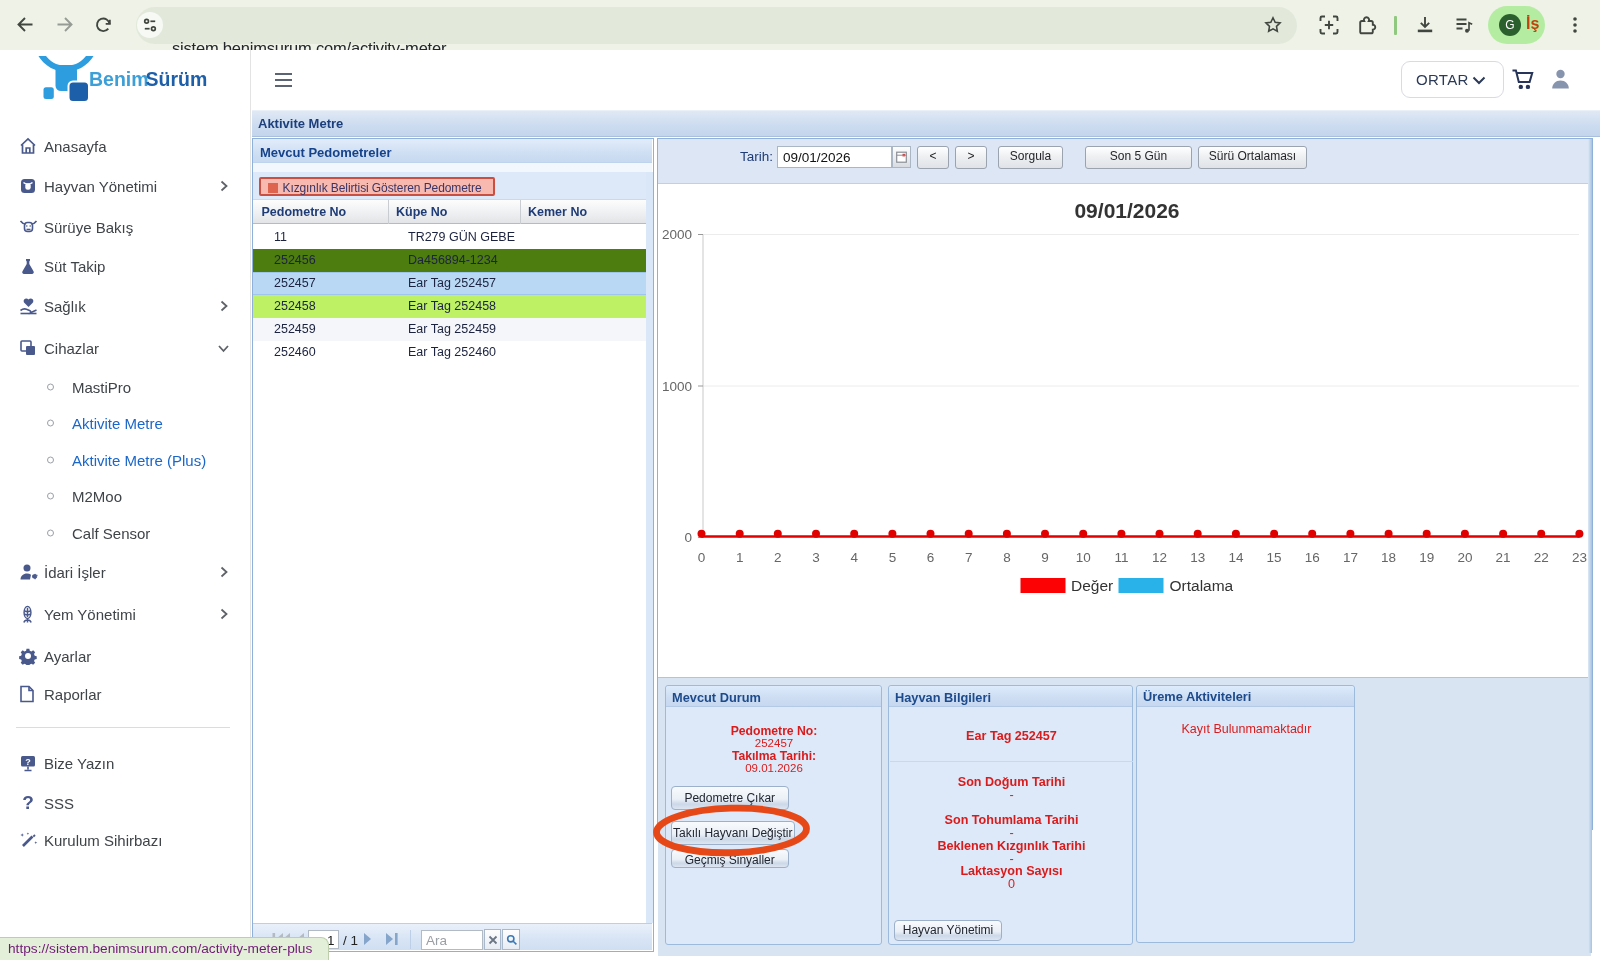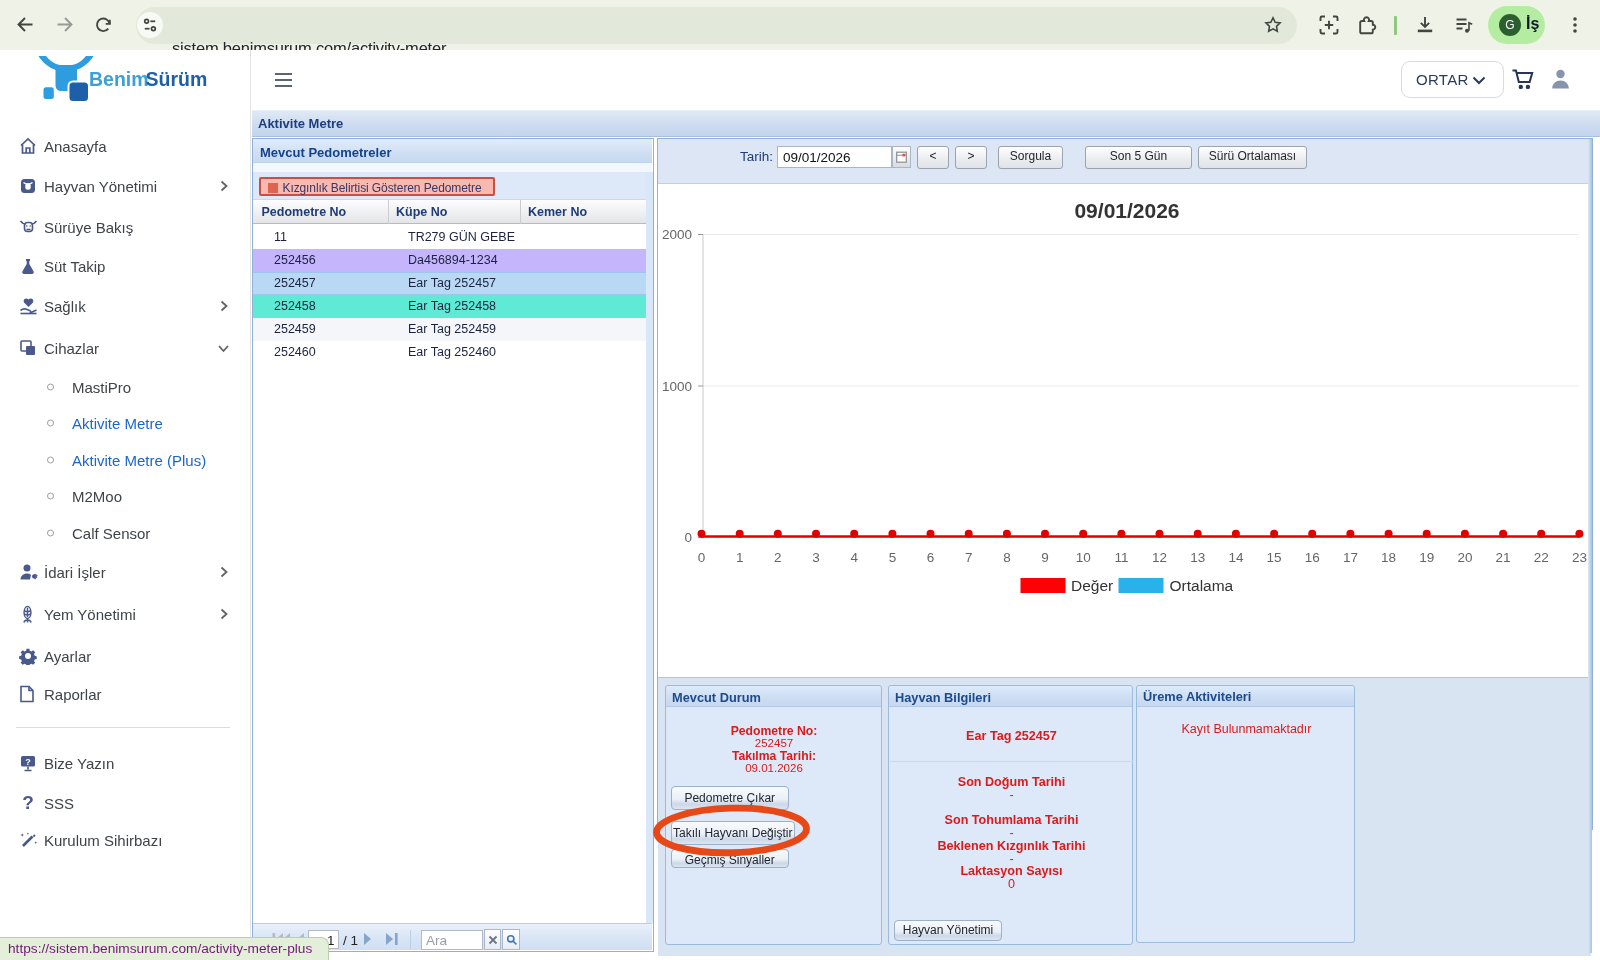--- a/index.html
+++ b/index.html
@@ -59,21 +59,21 @@
       </svg>
 
   <svg class="abs" style="left:1455px;top:16px;" width="19" height="19" viewBox="0 0 19 19" fill="none" stroke="#41463f" stroke-width="1.8">
         <path d="M1.5 3.5h10M1.5 8h10M1.5 12.5h6"></path>
         <circle cx="12" cy="14.8" r="2" fill="#41463f" stroke="none"></circle>
         <path d="M14 14.8V6.8l3.2 1.4" stroke-width="1.6"></path>
       </svg>
 
   <div class="abs" style="left:1488px;top:6px;width:57px;height:38px;background:#b4eda1;border-radius:19px;"></div>
   <div class="abs" style="left:1499px;top:14px;width:22px;height:22px;background:#2c5f2e;border-radius:11px;color:#fff;font-size:12px;text-align:center;line-height:22px;">G</div>
-  <div class="abs" style="left:1526px;top:15px;font-size:16px;font-weight:bold;color:#0f172a;">İş</div>
+  <div class="abs" style="left:1526px;top:15px;font-size:16px;font-weight:bold;color:#c2410c;">İş</div>
 
   <svg class="abs" style="left:1567px;top:14px;" width="22" height="22" viewBox="0 0 22 22" fill="#41463f">
         <circle cx="8" cy="5" r="1.8"></circle>
         <circle cx="8" cy="11" r="1.8"></circle>
         <circle cx="8" cy="17" r="1.8"></circle>
       </svg>
 </div>
 
 <div class="abs" style="left:0;top:50px;width:250px;height:910px;background:#fff;z-index:5;">
 
@@ -294,29 +294,29 @@
 
   <style>
     .grow { position:absolute; left:0; width:393px; height:23px; font-size:12.5px; color:#1c2340; }
     .grow .c1 { position:absolute; left:21px; top:50%; transform:translateY(-50%); }
     .grow .c2 { position:absolute; left:155px; top:50%; transform:translateY(-50%); }
   </style>
   <div class="grow" style="top:86.5px;background:#fff;">
         <span class="c1">11</span>
         <span class="c2">TR279 GÜN GEBE</span>
       </div>
-  <div class="grow" style="top:109.5px;background:#c4b5fd;">
+  <div class="grow" style="top:109.5px;background:#4d7c0f;">
         <span class="c1">252456</span>
         <span class="c2">Da456894-1234</span>
       </div>
   <div class="grow" style="top:132.5px;background:#b9d8f3;border-top:1px solid #9fc6ea;border-bottom:1px solid #9fc6ea;">
         <span class="c1">252457</span>
         <span class="c2">Ear Tag 252457</span>
       </div>
-  <div class="grow" style="top:155.5px;background:#5eead4;">
+  <div class="grow" style="top:155.5px;background:#bef264;">
         <span class="c1">252458</span>
         <span class="c2">Ear Tag 252458</span>
       </div>
   <div class="grow" style="top:178.5px;background:#f4f6f9;">
         <span class="c1">252459</span>
         <span class="c2">Ear Tag 252459</span>
       </div>
   <div class="grow" style="top:201.5px;background:#fff;">
         <span class="c1">252460</span>
         <span class="c2">Ear Tag 252460</span>

